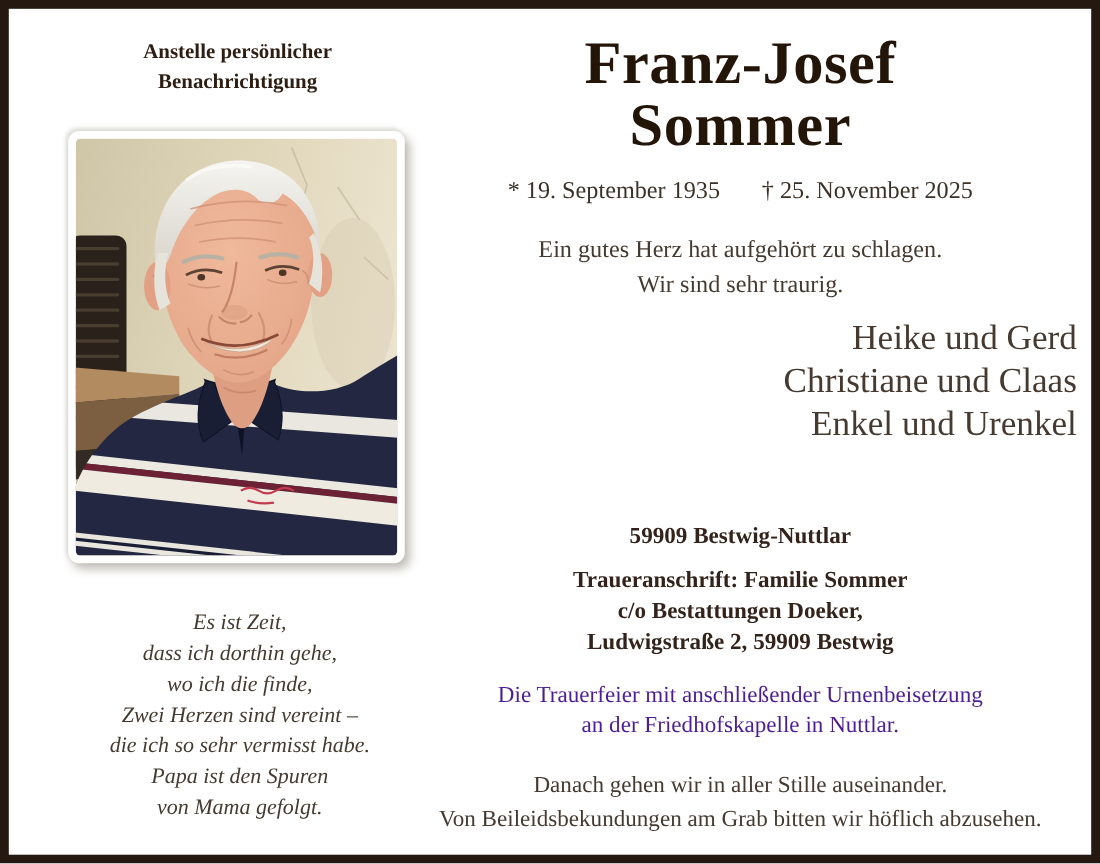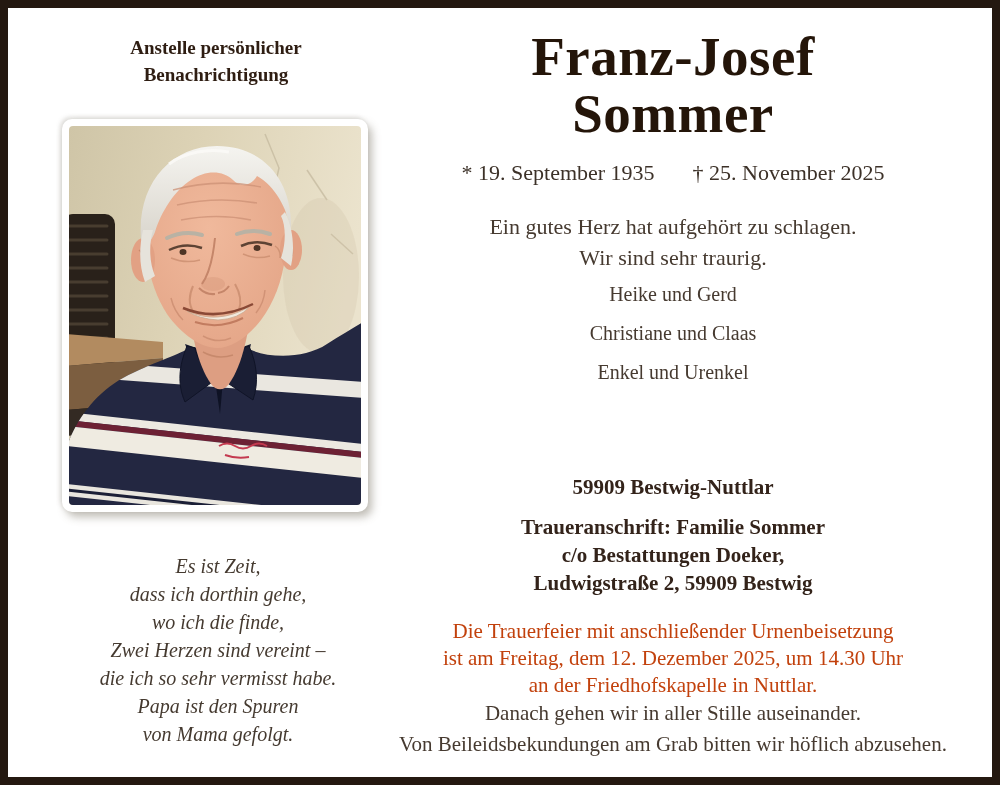--- a/index.html
+++ b/index.html
@@ -33,24 +33,24 @@
   
   .right-col { position:absolute; left:359px; top:0; width:612px; height:769px; }
   .rblock { position:absolute; width:100%; text-align:center; }
   .title {
     top:20px; font-weight:bold; font-size:55px; line-height:57px;
     color:#241509; letter-spacing:0.5px;
   }
   .dates { top:152px; font-size:22px; color:#3c3128; }
   .dates .birth { margin-right:38px; }
   .message { top:203px; font-size:22px; line-height:31px; color:#463a30; }
-  .mourners { top:267px; font-size:20px; line-height:39px; color:#463a30; }
+  .mourners { top:279px; font-size:32px; line-height:39px; color:#463a30;text-align:right; }
   .location { top:467px; font-size:21px; font-weight:bold; color:#33231a; }
   .address { top:505px; font-size:21px; font-weight:bold; line-height:28px; color:#33231a; }
-  .funeral { top:610px; font-size:21px; line-height:27px; color:#c2410c; }
+  .funeral { top:610px; font-size:21px; line-height:27px; color:#4c1d95; }
   .closing-1 { top:693px; font-size:21px; color:#463a30; }
   .closing-2 { top:724px; font-size:21px; color:#463a30; }
 </style>
 </head>
 <body>
 
 <div class="notice">
 
   <div class="pre-header">
     <div>Anstelle persönlicher</div>
@@ -235,21 +235,20 @@
     <div class="rblock location">59909 Bestwig-Nuttlar</div>
 
     <div class="rblock address">
       <div>Traueranschrift: Familie Sommer</div>
       <div>c/o Bestattungen Doeker,</div>
       <div>Ludwigstraße 2, 59909 Bestwig</div>
     </div>
 
     <div class="rblock funeral">
       <div>Die Trauerfeier mit anschließender Urnenbeisetzung</div>
-      <div>ist am Freitag, dem 12. Dezember 2025, um 14.30 Uhr</div>
       <div>an der Friedhofskapelle in Nuttlar.</div>
     </div>
 
     <div class="rblock closing-1">Danach gehen wir in aller Stille auseinander.</div>
     <div class="rblock closing-2">Von Beileidsbekundungen am Grab bitten wir höflich abzusehen.</div>
 
   </div>
 </div>
 
 </body></html>

